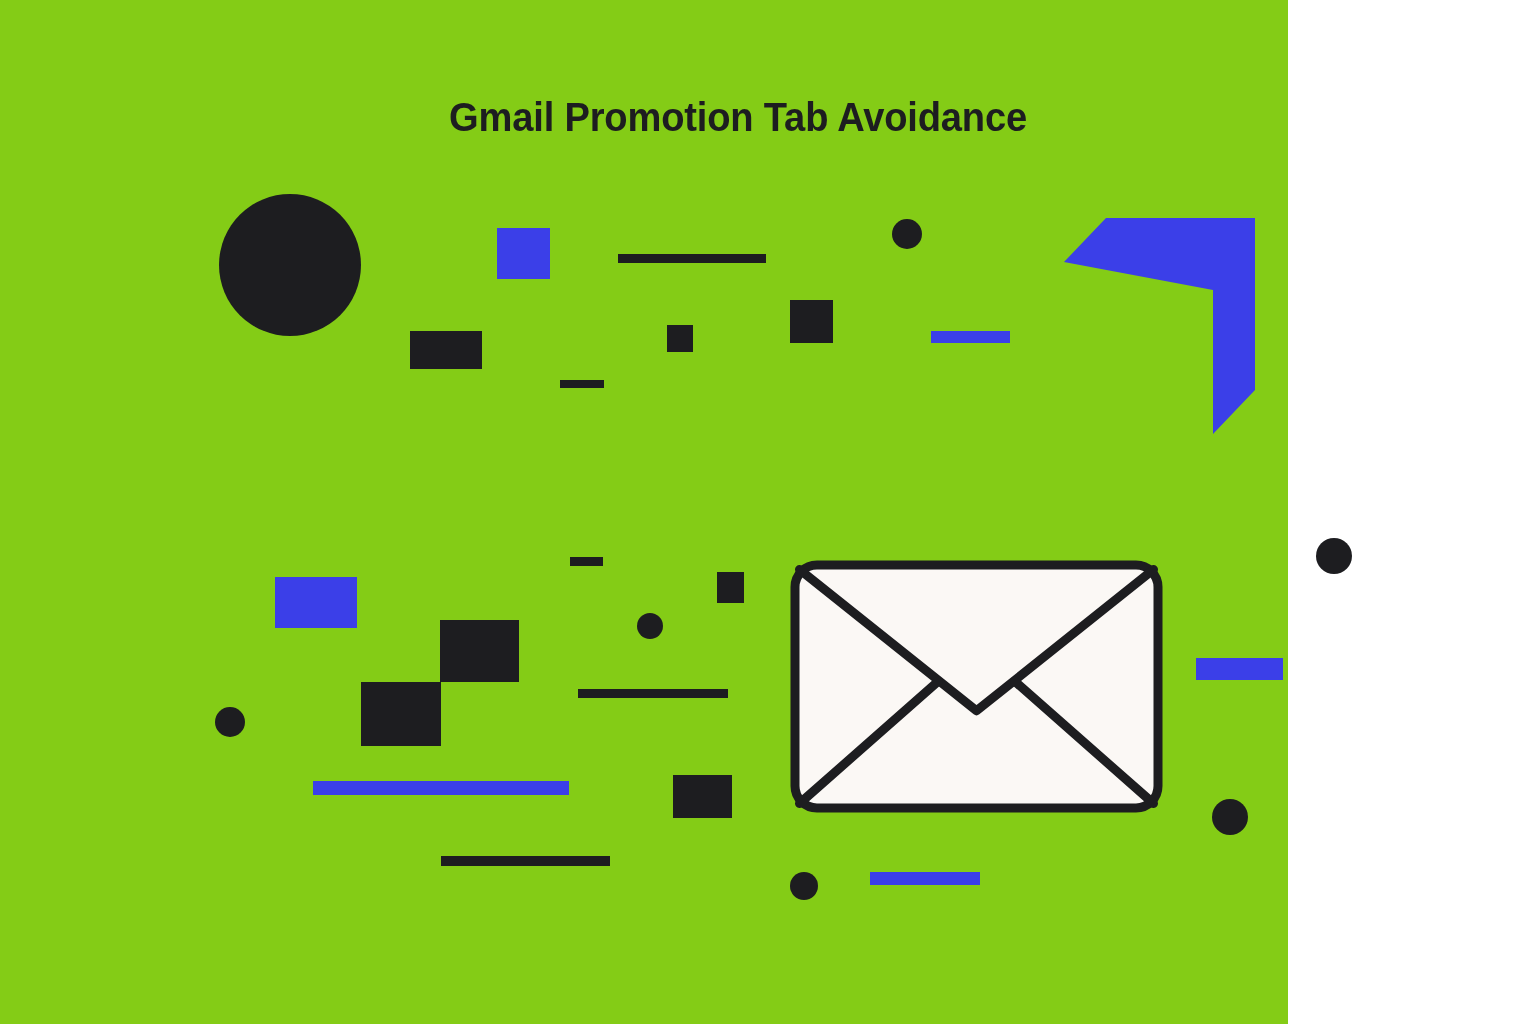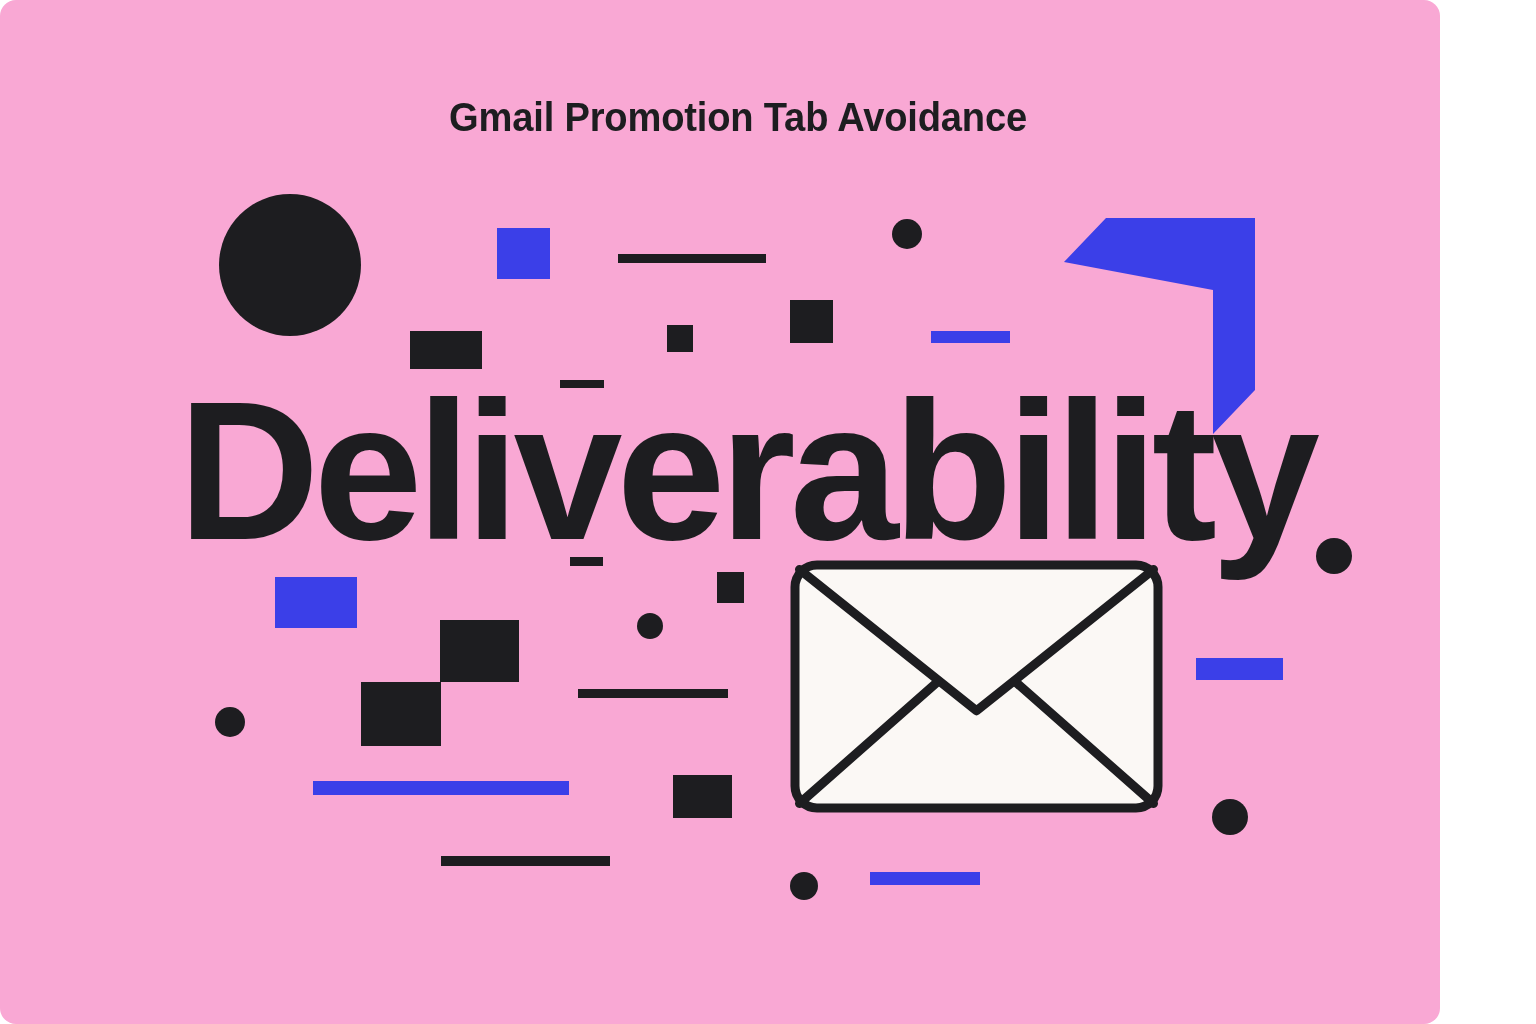--- a/index.html
+++ b/index.html
@@ -45,21 +45,21 @@
     line-height:196px;
     letter-spacing:-6px;
     color:#1d1d20;
     white-space:nowrap;
     z-index:5;
   }
 </style>
 </head>
 <body>
 
-<div id="canvas" style="background: #f9a8d4; width: 1440px; height: 1024px; border-radius: 16px;">
+<div id="canvas" style="background: #84cc16; width: 1288px; height: 1024px;">
 
   <svg id="art" viewBox="0 0 1536 1024" xmlns="http://www.w3.org/2000/svg" style="z-index: 1;">
     <g id="decor-layer">
         <circle cx="290" cy="265" r="71" fill="#1d1d20"></circle>
         <rect x="497" y="228" width="53" height="51" fill="#3b3fe8"></rect>
         <rect x="618" y="254" width="148" height="9" fill="#1d1d20"></rect>
         <circle cx="907" cy="234" r="15" fill="#1d1d20"></circle>
         <rect x="790" y="300" width="43" height="43" fill="#1d1d20"></rect>
         <rect x="667" y="325" width="26" height="27" fill="#1d1d20"></rect>
         <rect x="931" y="331" width="79" height="12" fill="#3b3fe8"></rect>
@@ -83,21 +83,20 @@
         <rect x="870" y="872" width="110" height="13" fill="#3b3fe8"></rect>
       </g>
     <g id="arrow-layer">
         <polygon points="1064,262 1106,218 1255,218 1255,390 1213,434 1213,290" fill="#3b3fe8"></polygon>
       </g>
 
   </svg>
 
   <div class="kicker">Gmail Promotion Tab Avoidance</div>
 
-  <div class="headline">Deliverability</div>
 
 <svg viewBox="0 0 1536 1024" width="1536" height="1024" style="position: absolute; left: 0px; top: 0px; z-index: 7;">
       <g id="envelope-layer">
         <rect x="795" y="565" width="363" height="243" rx="22" ry="22" fill="#fbf8f5" stroke="#1d1d20" stroke-width="9"></rect>
         <path d="M 799.5 569.5 L 976.5 710.8 L 1153.5 569.5" fill="none" stroke="#1d1d20" stroke-width="9" stroke-linejoin="round" stroke-linecap="round"></path>
         <path d="M 799.5 803.5 L 938.385 681.154" fill="none" stroke="#1d1d20" stroke-width="9" stroke-linecap="round"></path>
         <path d="M 1153.5 803.5 L 1014.615 681.154" fill="none" stroke="#1d1d20" stroke-width="9" stroke-linecap="round"></path>
       </g>
     </svg>
   </div>

